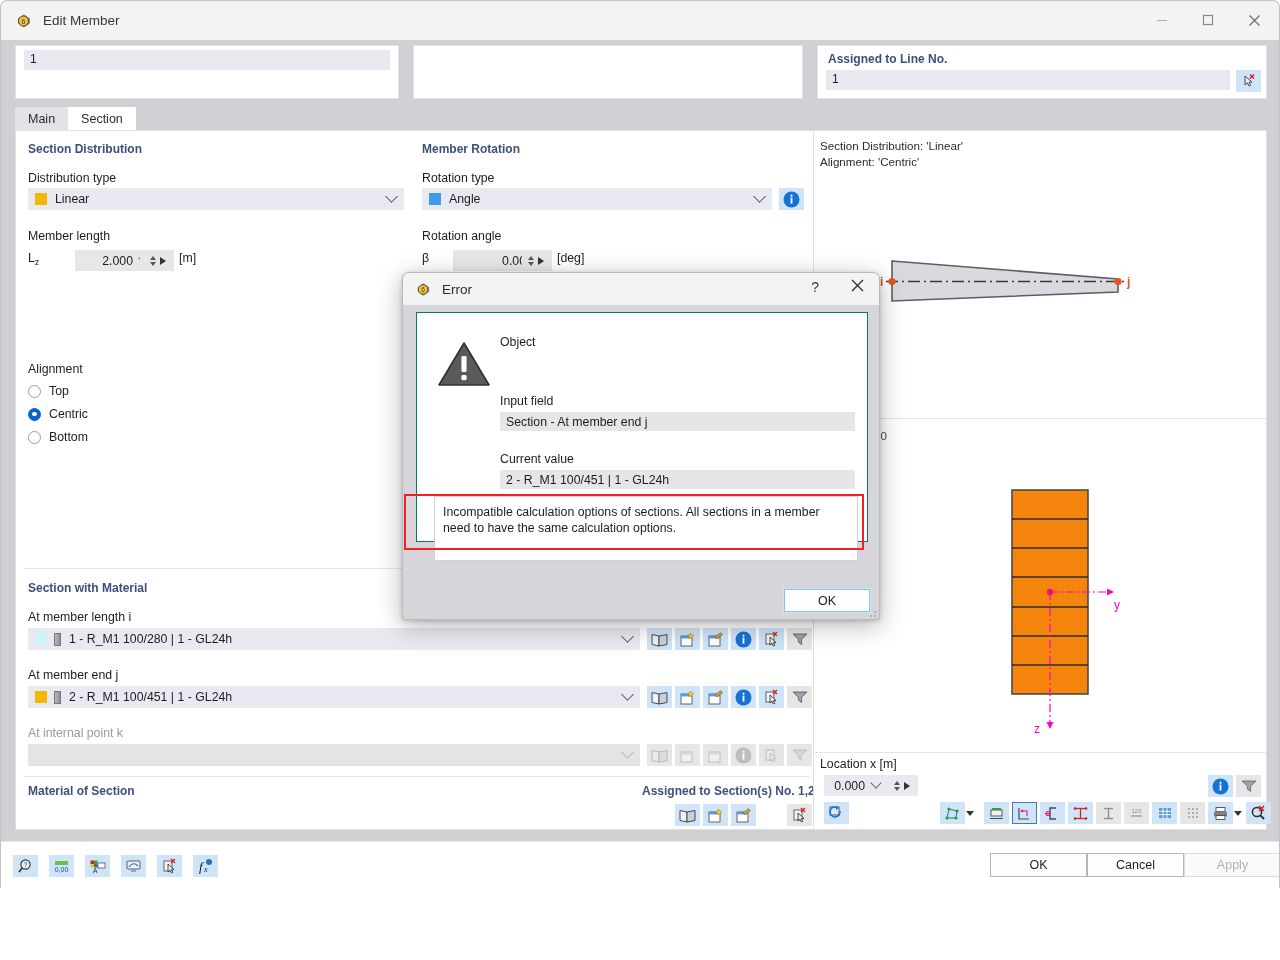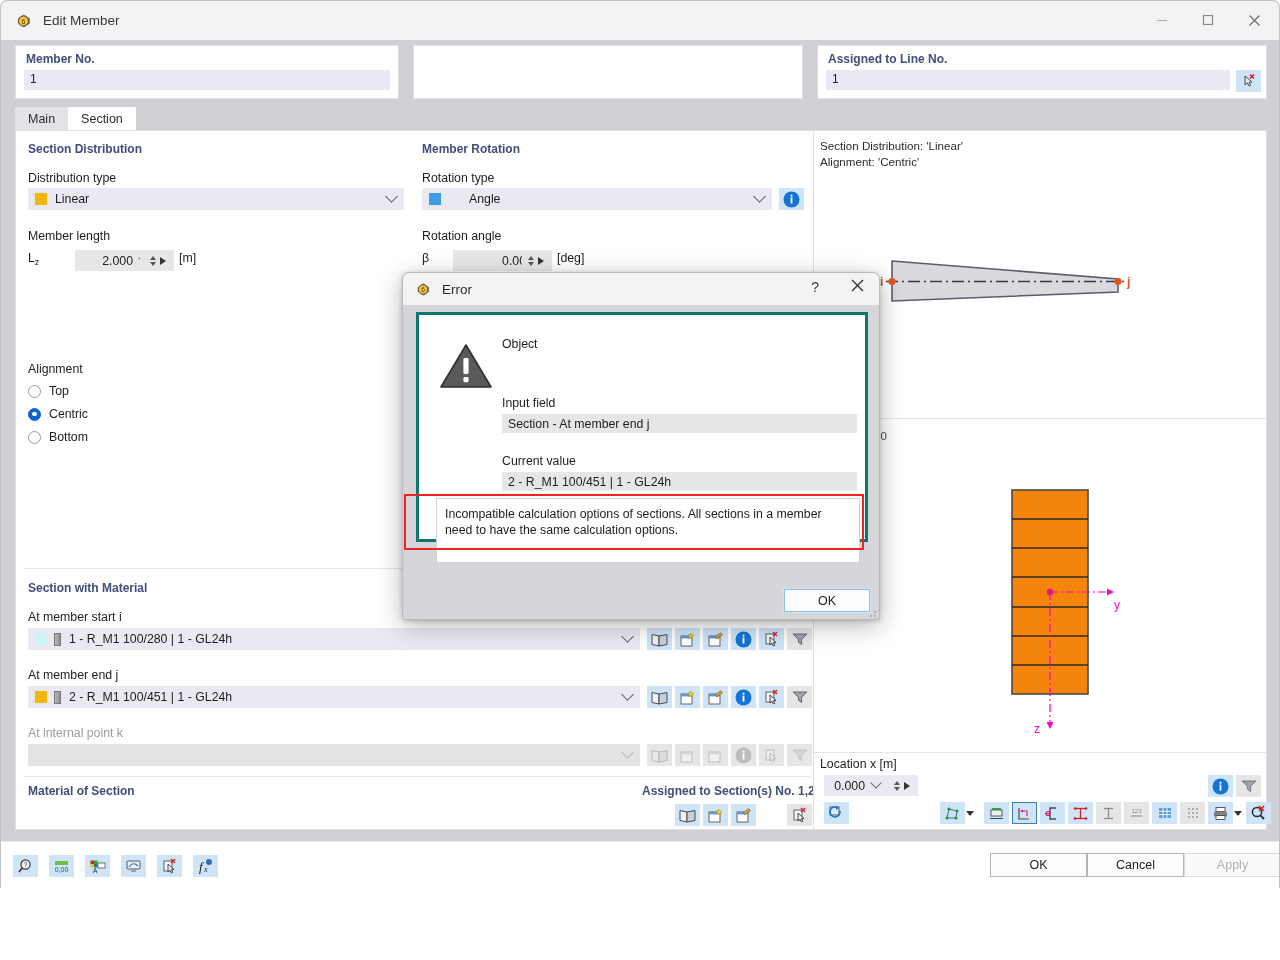--- a/index.html
+++ b/index.html
@@ -198,21 +198,21 @@
     padding-left: 29px;
   }
   #errtitle {
     position: absolute; left: 0; top: 0; width: 100%; height: 32px;
     background: #f3f3f3; border-radius: 6px 6px 0 0;
     display: flex; align-items: center;
   }
   #errbody {
     position: absolute; left: 13px; top: 39px;
     width: 452px; height: 230px;
-    background: #ffffff; border: 3px solid #0f766e;
+    background: #ffffff; border: 1px solid #0f766e;
   }
   .err-label { position: absolute; font-size: 12.3px; color: #1d1d1d; }
   .err-value {
     position: absolute; height: 19px;
     background: #e6e6e6; font-size: 12.3px; color: #1d1d1d;
     padding-left: 6px; display: flex; align-items: center;
   }
   #errmsgbox {
     position: absolute; left: 17px; top: 151px;
     width: 424px; height: 56px;
@@ -268,21 +268,20 @@
         <svg width="13" height="13" viewBox="0 0 13 13">
             <line x1="1.5" y1="1.5" x2="11.5" y2="11.5" stroke="#707070" stroke-width="1.2"></line>
             <line x1="11.5" y1="1.5" x2="1.5" y2="11.5" stroke="#707070" stroke-width="1.2"></line>
           </svg>
       </span>
     </span>
   </div>
 
   <div id="headerstrip">
     <div class="hdrcard" style="left:14px; width:384px;">
-      <div class="hdr-label">Member No.</div>
       <div class="hdr-input">1</div>
     </div>
     <div class="hdrcard" style="left:412px; width:390px;"></div>
     <div class="hdrcard" style="left:816px; width:450px;">
       <div class="hdr-label">Assigned to Line No.</div>
       <div class="hdr-input" style="margin-right:36px;">1</div>
       <div class="ibtn" style="left:418px; top:24px;">
         <svg width="16" height="16" viewBox="0 0 16 16">
           <path d="M4 3 L4 12 L6.4 9.8 L8 13 L9.6 12.2 L8 9.2 L11 9 Z" fill="#e9eef5" stroke="#4a4a4a" stroke-width="1"></path>
           <path d="M9 1.5 L13 5.5 M13 1.5 L9 5.5" stroke="#e02020" stroke-width="1.5"></path>
@@ -332,21 +331,21 @@
       <span class="radio on"></span>
       <span class="radio-label">Centric</span>
     </div>
     <div class="radio-row" style="left:12px; top:299px;">
       <span class="radio"></span>
       <span class="radio-label">Bottom</span>
     </div>
 
     <div class="group-title" style="left:406px; top:11px;">Member Rotation</div>
     <div class="fld-label" style="left:406px; top:40px;">Rotation type</div>
-    <div class="combo" style="left:406px; top:57px; width:350px;gap:20px;">
+    <div class="combo" style="left:406px; top:57px; width:350px;">
       <span class="swatch" style="background:#3f9ae8;"></span>
       <span class="combo-text">Angle</span>
       <span class="chev"></span>
     </div>
     <div class="ibtn" style="left:763px; top:57px;">
       <svg width="17" height="17" viewBox="0 0 17 17">
           <circle cx="8.5" cy="8.5" r="8" fill="#1573d4"></circle>
           <rect x="7.6" y="6.6" width="1.8" height="6" fill="#fff"></rect>
           <rect x="7.6" y="3.7" width="1.8" height="2" fill="#fff"></rect>
         </svg>
@@ -363,21 +362,21 @@
           <i class="dn"></i>
         </span>
       <span class="play"></span>
     </div>
     <div class="unit" style="left:541px; top:120px;">[deg]</div>
 
     <div style="position:absolute; left:8px; top:437px; width:786px; height:1px; background:#e7e7ea;"></div>
 
     <div class="group-title" style="left:12px; top:450px;">Section with Material</div>
 
-    <div class="fld-label" style="left:12px; top:479px;">At member start i</div>
+    <div class="fld-label" style="left:12px; top:479px;">At member length i</div>
     <div class="combo" style="left:12px; top:497px; width:612px;">
       <span class="swatch" style="background:#cdf4f4;"></span>
       <span class="sec-glyph"></span>
       <span class="combo-text">1 - R_M1 100/280 | 1 - GL24h</span>
       <span class="chev"></span>
     </div>
     <div class="ibtn" style="left:631px; top:497px;">
       <svg width="17" height="15" viewBox="0 0 17 15">
           <path d="M1 2.5 L8 4 L8 14 L1 12.5 Z" fill="#eef1f6" stroke="#3a3a3a" stroke-width=".9"></path>
           <path d="M16 2.5 L8 4 L8 14 L16 12.5 Z" fill="#c9d0da" stroke="#3a3a3a" stroke-width=".9"></path>

